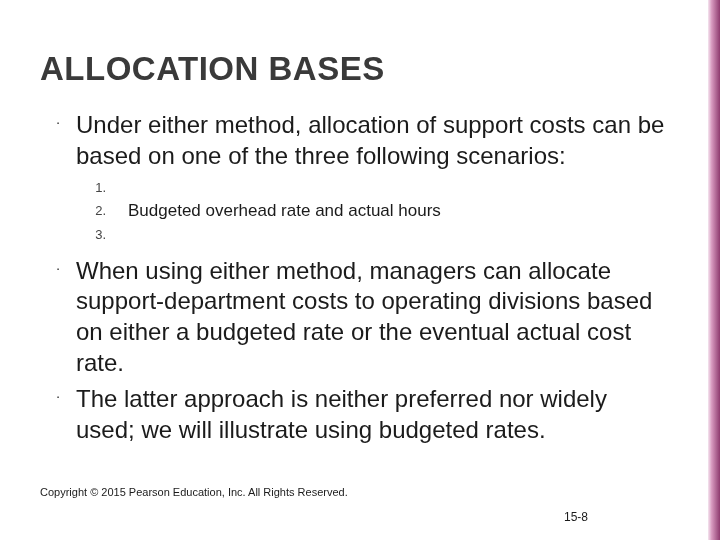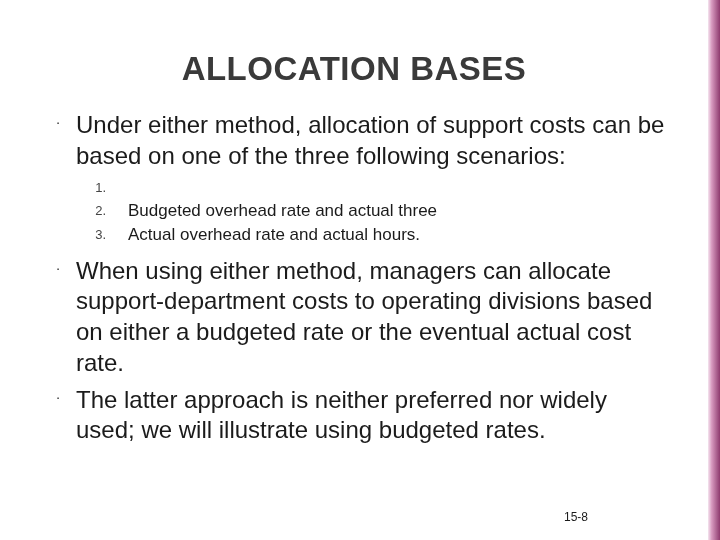--- a/index.html
+++ b/index.html
@@ -25,21 +25,20 @@
     height: 540px;
     padding: 50px 40px 0 40px;
   }
   .title {
     font-family: "Arial Black", Gadget, sans-serif;
     font-weight: 900;
     font-size: 33px;
     letter-spacing: 0.5px;
     color: #3a3a3a;
     margin-bottom: 22px;
-    text-align: center;
   }
   .body {
     color: #1b1b1b;
   }
   .lvl1 {
     display: flex;
     margin-bottom: 6px;
   }
   .lvl1 .dot {
     width: 36px;
@@ -108,35 +107,35 @@
       <div class="dot">·</div>
       <div class="txt">Under either method, allocation of support costs can be based on one of the three following scenarios:</div>
     </div>
 
     <div class="numlist">
       <div class="lvl2">
         <div class="num">1.</div>
       </div>
       <div class="lvl2">
         <div class="num">2.</div>
-        <div class="txt">Budgeted overhead rate and actual three</div>
+        <div class="txt">Budgeted overhead rate and actual hours</div>
       </div>
       <div class="lvl2">
         <div class="num">3.</div>
-        <div class="txt">Actual overhead rate and actual hours.</div>
       </div>
     </div>
 
     <div class="lvl1">
       <div class="dot">·</div>
       <div class="txt">When using either method, managers can allocate support-department costs to operating divisions based on either a budgeted rate or the eventual actual cost rate.</div>
     </div>
 
     <div class="lvl1">
       <div class="dot">·</div>
       <div class="txt">The latter approach is neither preferred nor widely used; we will illustrate using budgeted rates.</div>
     </div>
 
   </div>
 
+  <div class="copyright">Copyright © 2015 Pearson Education, Inc. All Rights Reserved.</div>
   <div class="slidenum">15-8</div>
 
 </div>
 
 </body></html>

